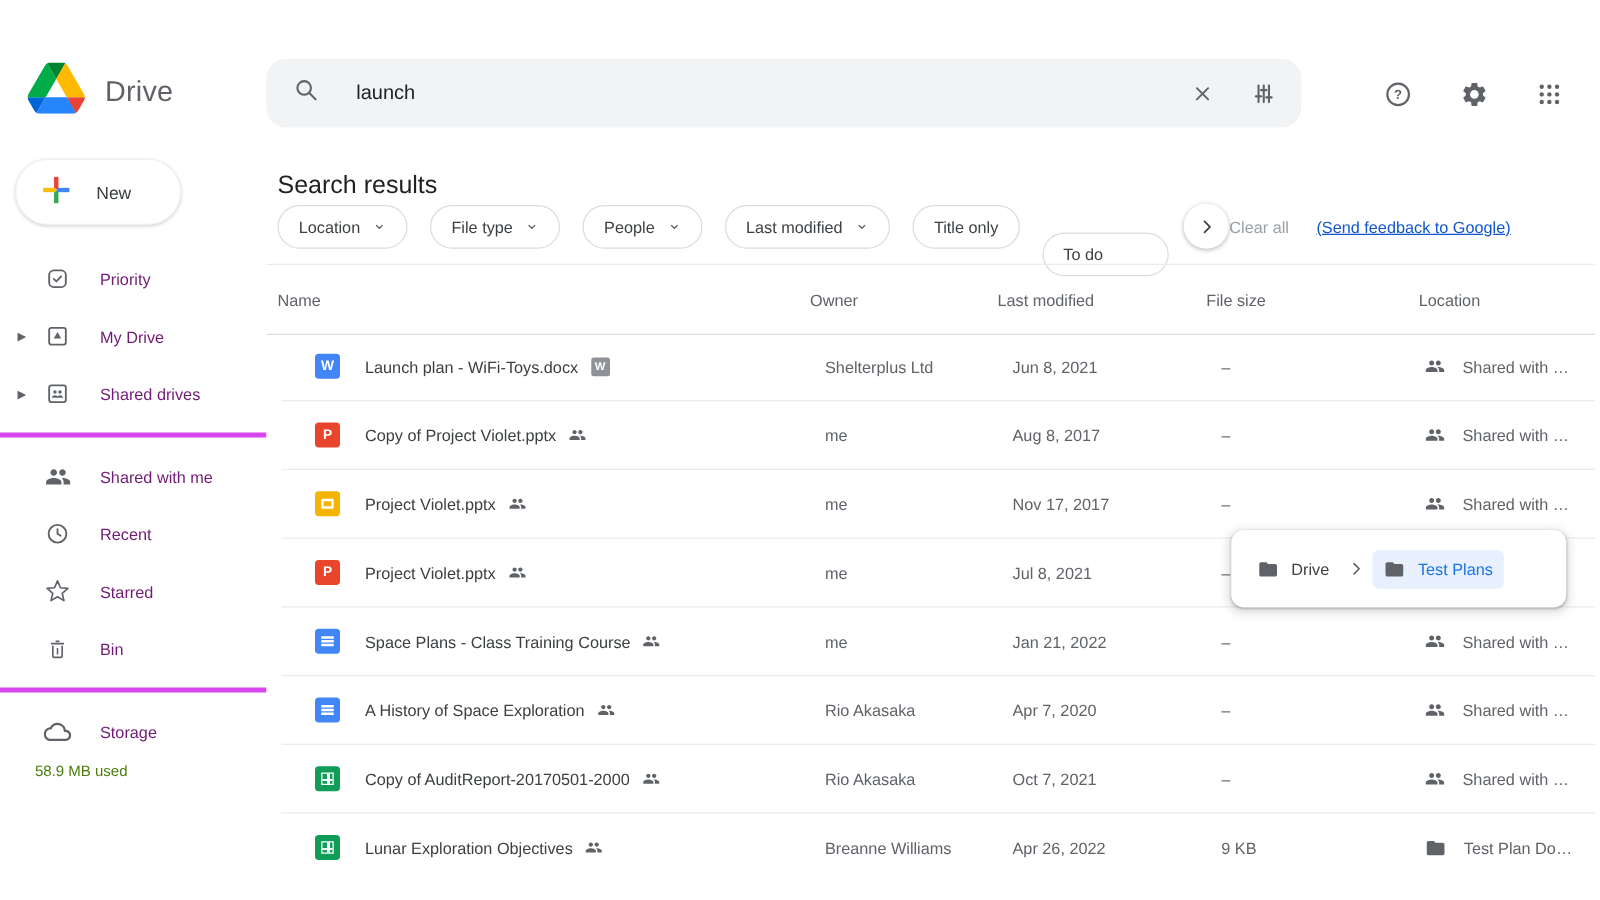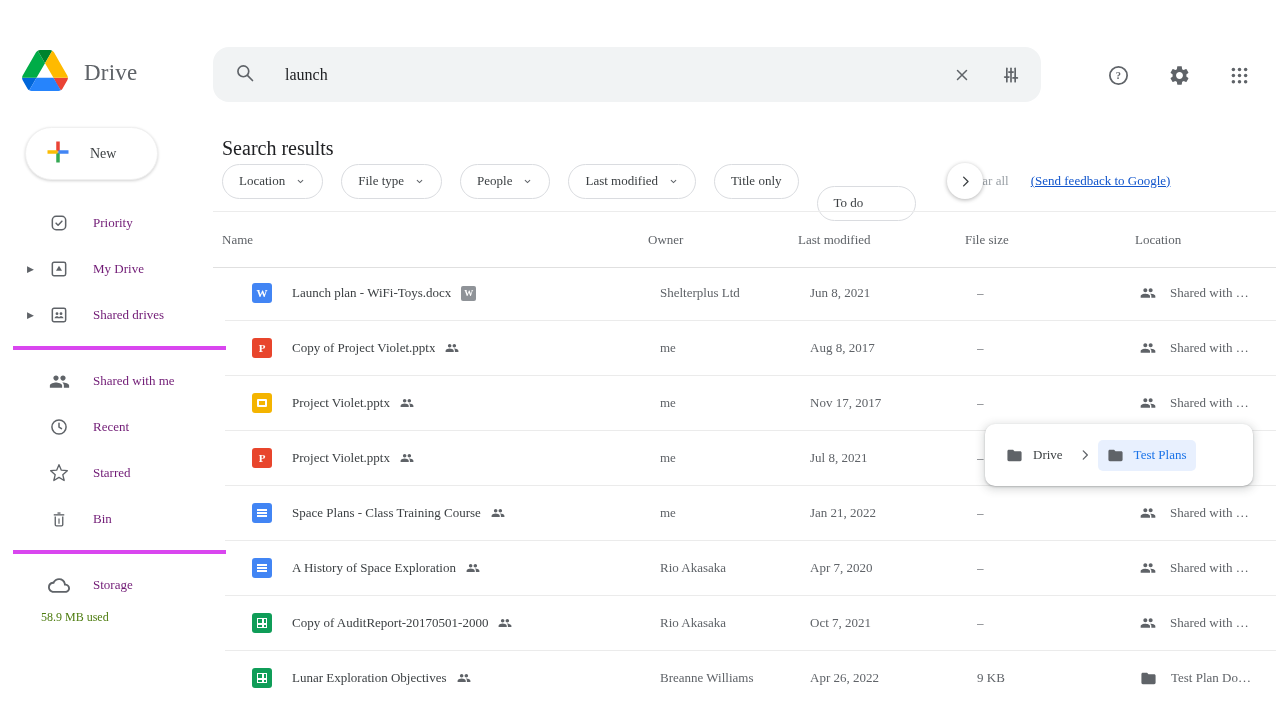--- a/index.html
+++ b/index.html
@@ -1,32 +1,32 @@
 <!DOCTYPE html>
 <html><head>
 <meta charset="utf-8">
 <style>
   html,body{margin:0;padding:0;background:#fff;}
   .screen{position:relative;width:1276px;height:720px;background:#fff;overflow:hidden;
-          font-family:Liberation Serif, serif;color:#3c4043;}
+          font-family:Liberation Sans, sans-serif;color:#3c4043;}
   button{font-family:inherit;}
 
   
   .logo{position:absolute;left:22px;top:50px;display:flex;align-items:center;gap:16px;}
   .logo-text{font-size:23px;color:#5f6368;letter-spacing:.2px;}
   .searchbar{position:absolute;left:213px;top:47px;width:828px;height:55px;background:#f1f3f4;
              border-radius:16px;display:flex;align-items:center;padding:0 16px 0 22px;box-sizing:border-box;}
   .search-input{border:none;background:transparent;outline:none;flex:1;font-size:16px;color:#202124;
                 margin-left:28px;font-family:inherit;}
   .icon-btn{background:none;border:none;padding:4px;display:flex;align-items:center;justify-content:center;cursor:pointer;}
   .search-clear{margin-right:22px;}
   .topbar-right{position:absolute;right:22px;top:60px;display:flex;align-items:center;gap:30px;}
 
   
-  .sidebar{position:absolute;left:0;top:110px;width:213px;bottom:0;background:#fff;margin-left:13px;}
+  .sidebar{position:absolute;left:0;top:110px;width:213px;bottom:0;background:#fff;}
   .new-btn{position:absolute;left:12px;top:17px;width:133px;height:53px;border-radius:27px;background:#fff;
            border:1px solid #f0f0f0;box-shadow:0 1px 3px rgba(0,0,0,.18);display:flex;align-items:center;
            gap:18px;padding:0 0 0 18px;cursor:pointer;}
   .new-label{font-size:14px;color:#3c4043;font-weight:500;}
   .sidenav{position:absolute;left:0;right:0;top:82px;}
   .nav-group{padding:8px 0;}
   .nav-group + .nav-group{border-top:4px solid #d946ef;}
   .nav-item{height:46px;display:flex;align-items:center;cursor:pointer;}
   .expander{width:35px;box-sizing:border-box;padding-left:14px;font-size:9px;color:#5f6368;}
   .nav-icon{width:22px;display:flex;justify-content:center;}

